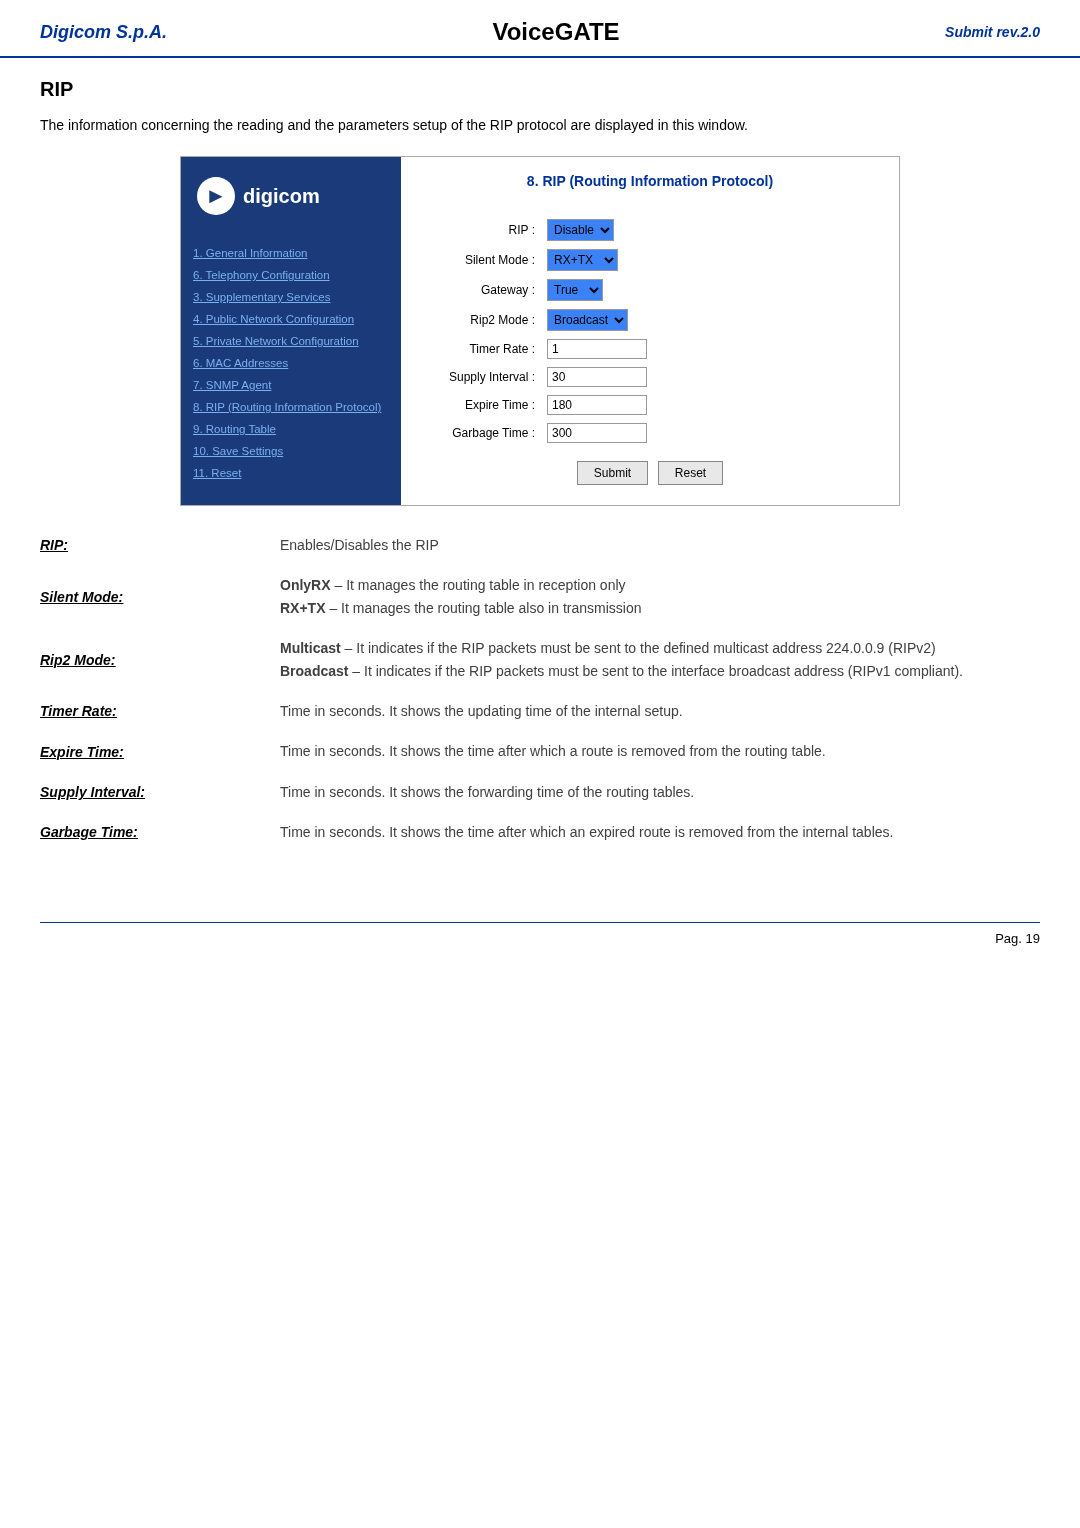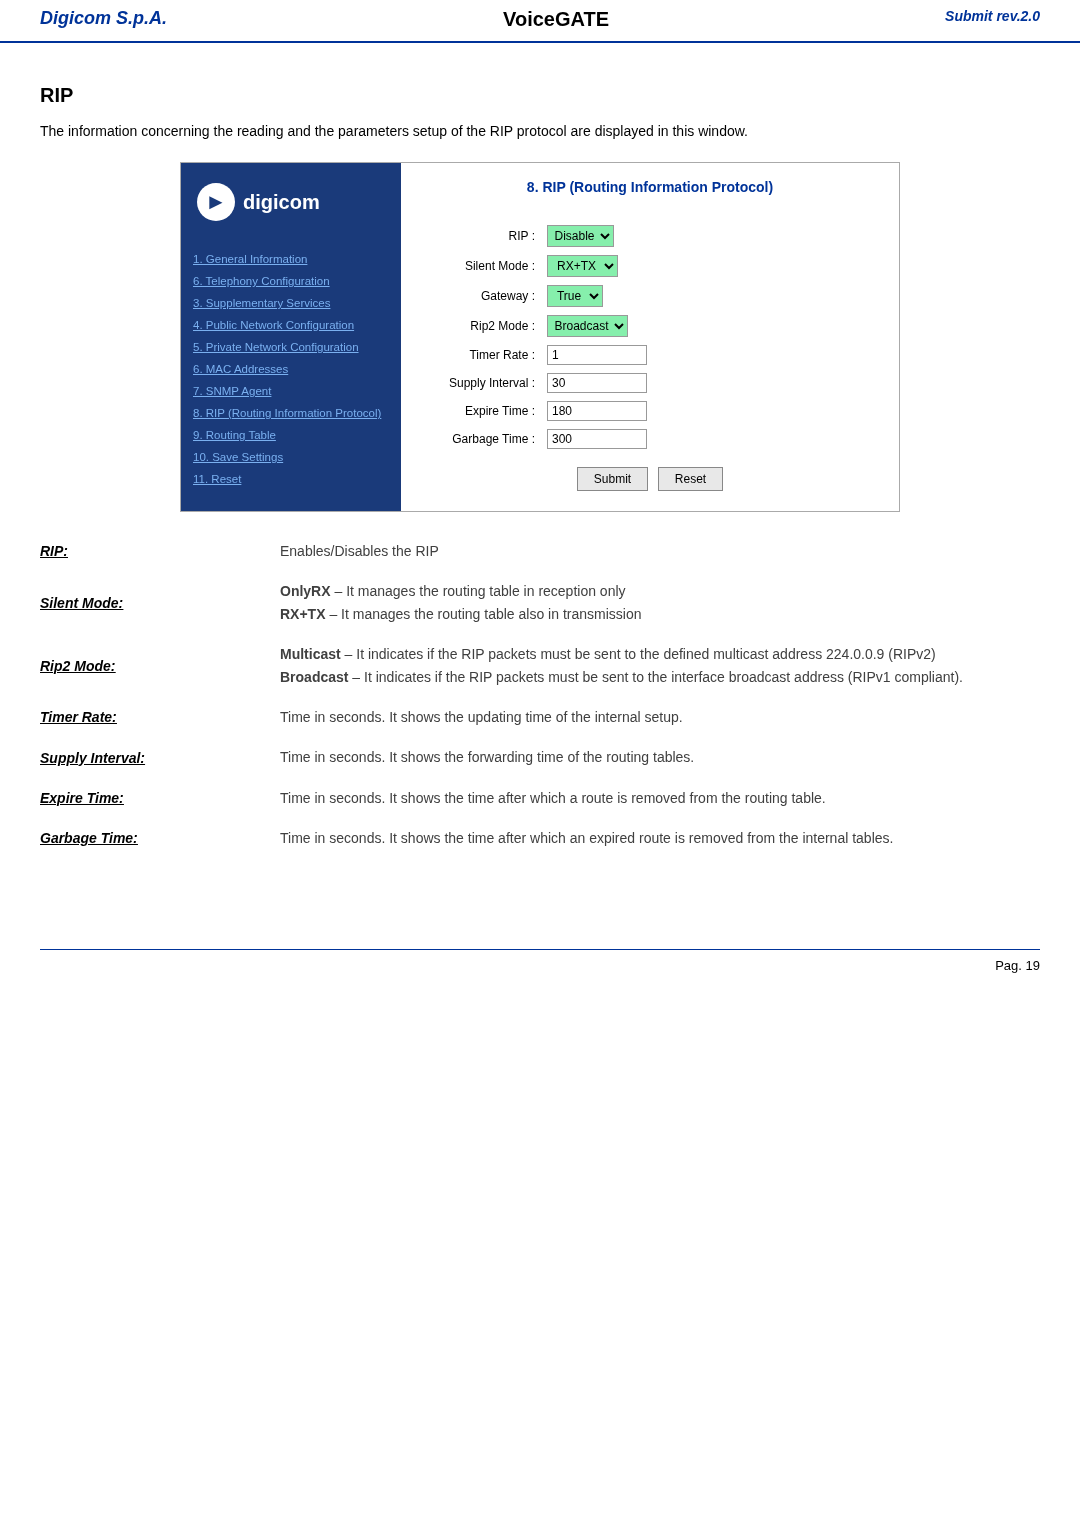--- a/index.html
+++ b/index.html
@@ -10,45 +10,46 @@
       color: #000;
       width: 1080px;
       min-height: 1528px;
       padding: 0;
     }
 
     
     .header {
       display: flex;
       justify-content: space-between;
-      padding: 8px 40px 10px 40px;
+      align-items: center;
+      padding: 18px 40px 10px 40px;
       border-bottom: 2px solid #003399;
       margin-bottom: 0;
     }
     .header-left {
       font-size: 18px;
       font-weight: bold;
       font-style: italic;
       color: #003399;
     }
     .header-center {
-      font-size: 20px;
+      font-size: 24px;
       font-weight: bold;
       color: #000;
     }
     .header-right {
       font-size: 14px;
       font-weight: bold;
       font-style: italic;
       color: #003399;
     }
 
     
     .page-content {
-      padding: 41px 40px;
+      padding: 20px 40px;
     }
 
     
     .section-title {
       font-size: 20px;
       font-weight: bold;
       margin-bottom: 14px;
     }
 
     .intro-text {
@@ -157,22 +158,21 @@
       border: 1px solid #999;
       padding: 2px 4px;
       font-size: 12px;
       width: 100px;
     }
 
     .form-table select {
       border: 1px solid #999;
       padding: 2px 2px;
       font-size: 12px;
-      background: #86efac;
-      text-align: center;
+      background: #3b82f6;
     }
 
     .button-row {
       text-align: center;
       margin-top: 14px;
     }
 
     .btn {
       padding: 4px 16px;
       font-size: 12px;
@@ -362,27 +362,27 @@
         <strong>Broadcast</strong> – It indicates if the RIP packets must be sent to the interface broadcast address (RIPv1 compliant).
       </div>
     </div>
 
     <div class="desc-row">
       <div class="desc-term"><u><em><strong>Timer Rate:</strong></em></u></div>
       <div class="desc-def">Time in seconds. It shows the updating time of the internal setup.</div>
     </div>
 
     <div class="desc-row">
+      <div class="desc-term"><u><em><strong>Expire Time:</strong></em></u></div>
+      <div class="desc-def">Time in seconds. It shows the time after which a route is removed from the routing table.</div>
+    </div>
+
+    <div class="desc-row">
       <div class="desc-term"><u><em><strong>Supply Interval:</strong></em></u></div>
       <div class="desc-def">Time in seconds. It shows the forwarding time of the routing tables.</div>
-    </div>
-
-    <div class="desc-row">
-      <div class="desc-term"><u><em><strong>Expire Time:</strong></em></u></div>
-      <div class="desc-def">Time in seconds. It shows the time after which a route is removed from the routing table.</div>
     </div>
 
     <div class="desc-row">
       <div class="desc-term"><u><em><strong>Garbage Time:</strong></em></u></div>
       <div class="desc-def">Time in seconds. It shows the time after which an expired route is removed from the internal tables.</div>
     </div>
 
   </div>
 
 </div>

